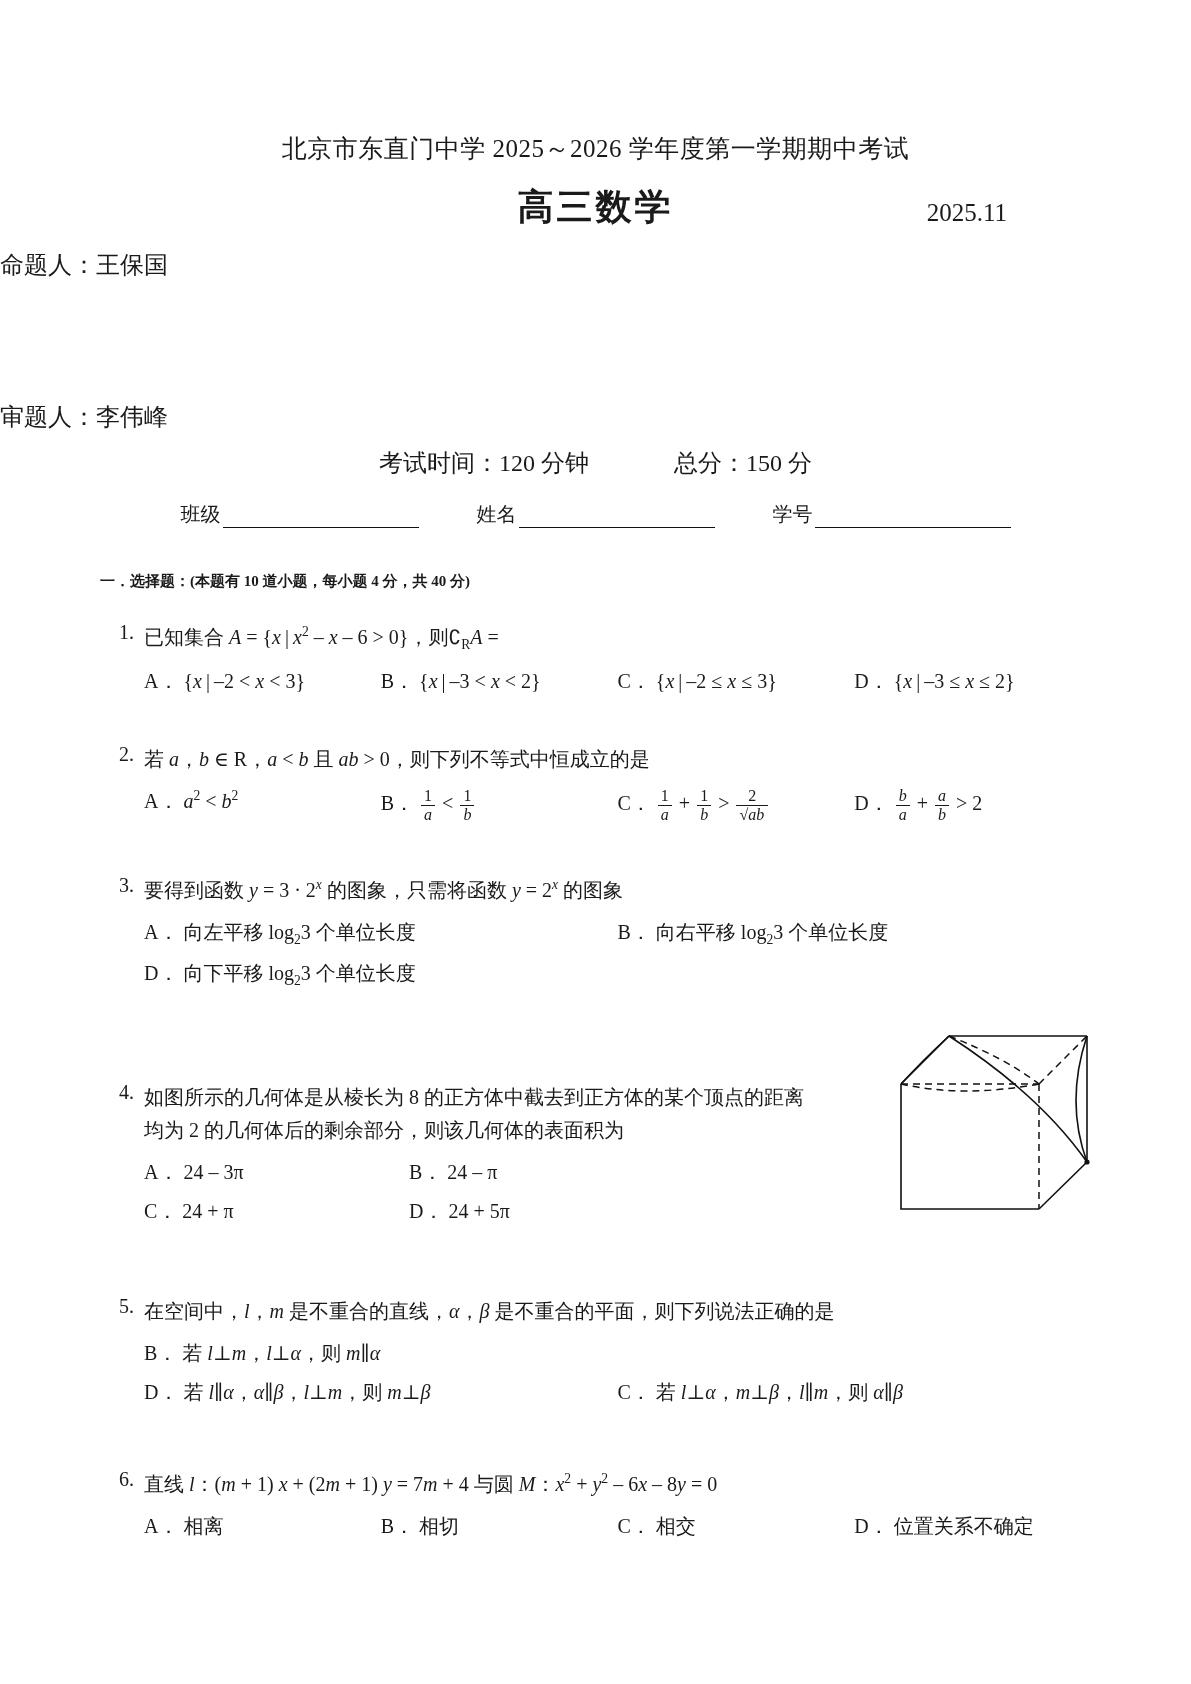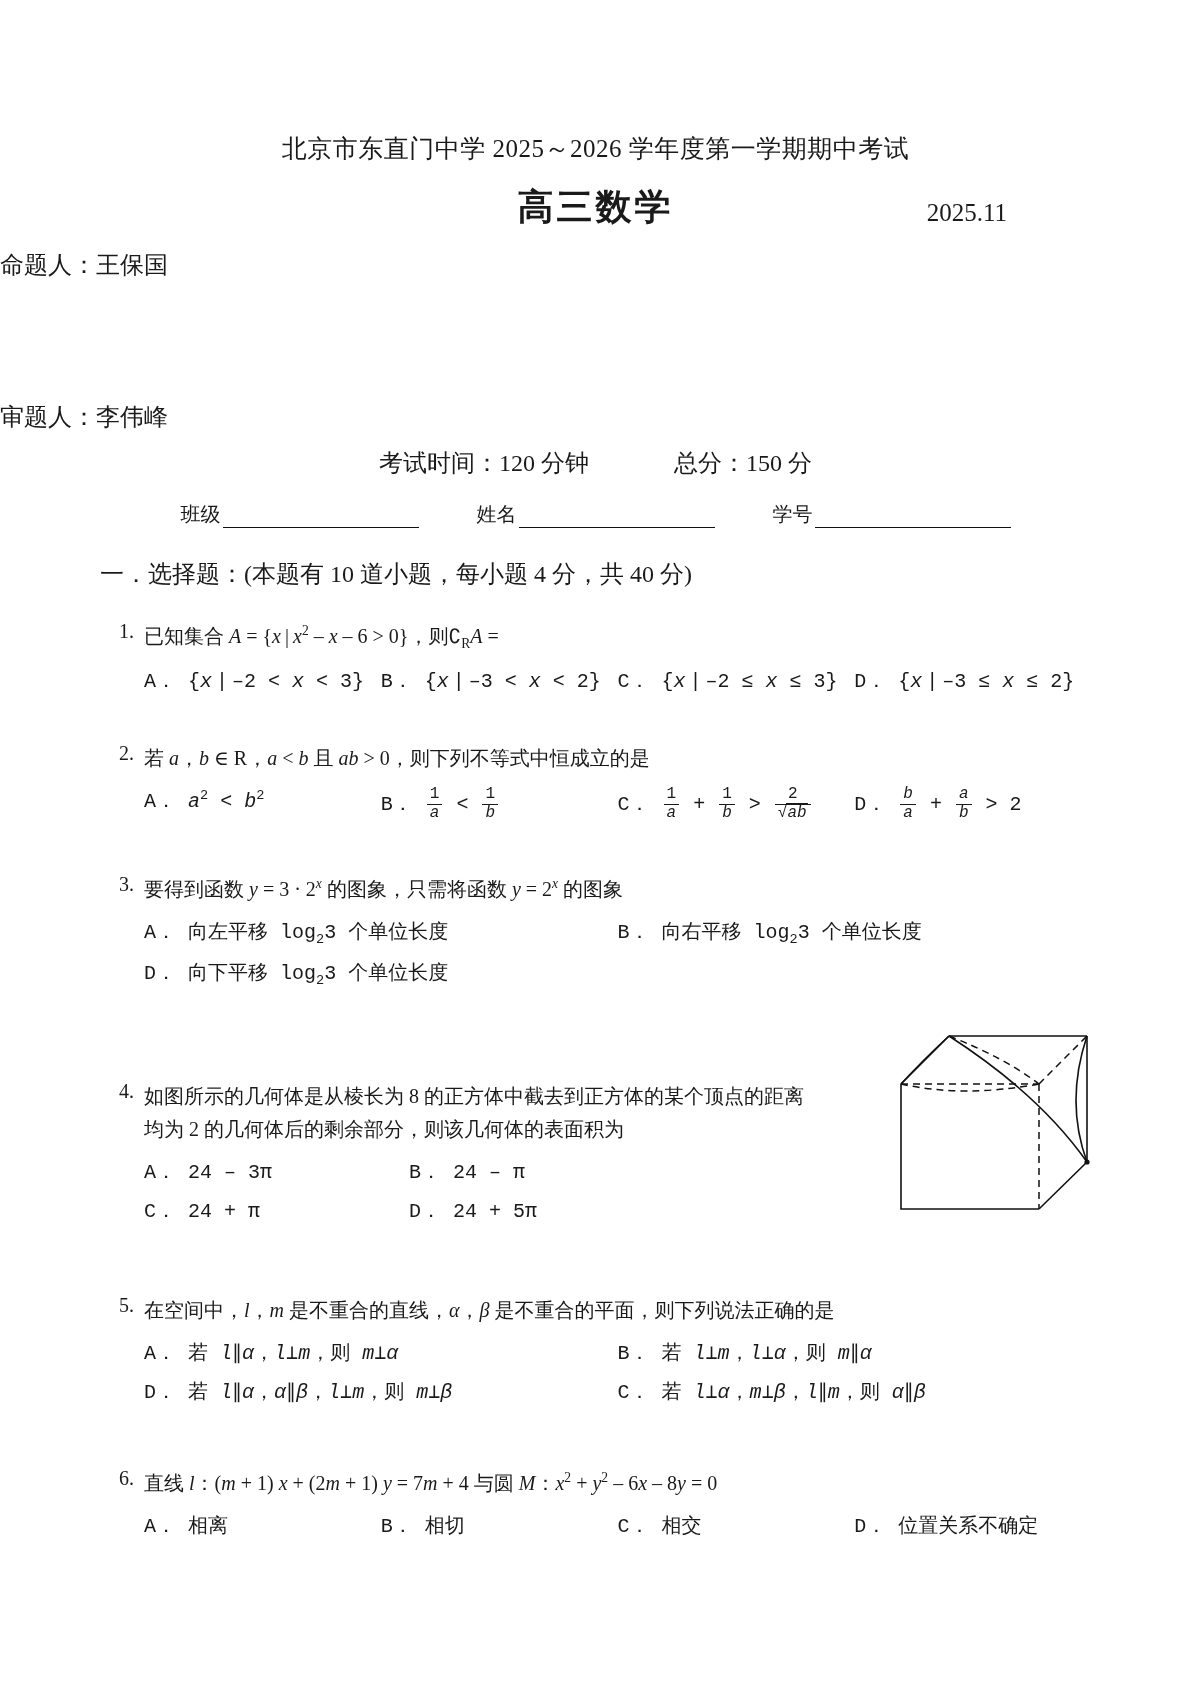--- a/index.html
+++ b/index.html
@@ -88,23 +88,24 @@
     font-size: 26px;
     font-weight: bold;
     margin-top: 48px;
     font-family: "DejaVu Sans", "Liberation Sans", sans-serif;
     letter-spacing: 1px;
   }
 
   
   .content { padding: 0 100px 0 100px; }
   .section-head {
-    font-size: 24px;
-    margin-top: 30px;
+    font-size: 15px;
+    margin-top: 44px;
     margin-left: 0px;
+    font-weight: bold;
   }
   .q {
     margin-top: 30px;
     font-size: 20px;
     position: relative;
   }
   .q-stem {
     display: flex;
     align-items: flex-start;
   }
@@ -113,21 +114,21 @@
     flex: 0 0 34px;
     text-align: right;
     padding-right: 10px;
   }
   .q-text { flex: 1; line-height: 1.65; }
   .opts {
     display: flex;
     margin-top: 12px;
     margin-left: 44px;
   }
-  .opt { font-size: 20px; font-family: Liberation Mono, monospace; }
+  .opt { font-size: 20px; }
   .opts.c4 .opt { width: 25%; }
   .opts.c2 .opt { width: 50%; }
   .opts.c2b .opt:first-child { width: 265px; }
   .opts-stack { margin-left: 44px; margin-top: 10px; }
   .opts-stack .row {
     display: flex;
     margin-top: 12px;
   }
   .opts-stack .row .opt { width: 50%; }
 
@@ -285,21 +286,20 @@
       </div>
     </div>
 
     <div class="q" style="margin-top:70px">
       <div class="q-stem">
         <span class="q-num">5.</span>
         <span class="q-text">在空间中，<span class="it">l</span>，<span class="it">m</span> 是不重合的直线，<span class="it">α</span>，<span class="it">β</span> 是不重合的平面，则下列说法正确的是</span>
       </div>
       <div class="opts-stack">
         <div class="row">
-          <span class="opt"><span>A．</span>&nbsp;若 <span class="it">l</span>∥<span class="it">α</span>，<span class="it">l</span>⊥<span class="it">m</span>，则 <span class="it">m</span>⊥<span class="it">α</span></span>
           <span class="opt"><span>B．</span>&nbsp;若 <span class="it">l</span>⊥<span class="it">m</span>，<span class="it">l</span>⊥<span class="it">α</span>，则 <span class="it">m</span>∥<span class="it">α</span></span>
         </div>
         <div class="row">
           <span class="opt"><span>D．</span>&nbsp;若 <span class="it">l</span>∥<span class="it">α</span>，<span class="it">α</span>∥<span class="it">β</span>，<span class="it">l</span>⊥<span class="it">m</span>，则 <span class="it">m</span>⊥<span class="it">β</span></span>
           <span class="opt"><span>C．</span>&nbsp;若 <span class="it">l</span>⊥<span class="it">α</span>，<span class="it">m</span>⊥<span class="it">β</span>，<span class="it">l</span>∥<span class="it">m</span>，则 <span class="it">α</span>∥<span class="it">β</span></span>
         </div>
       </div>
     </div>
 
     <div class="q" style="margin-top:62px">

